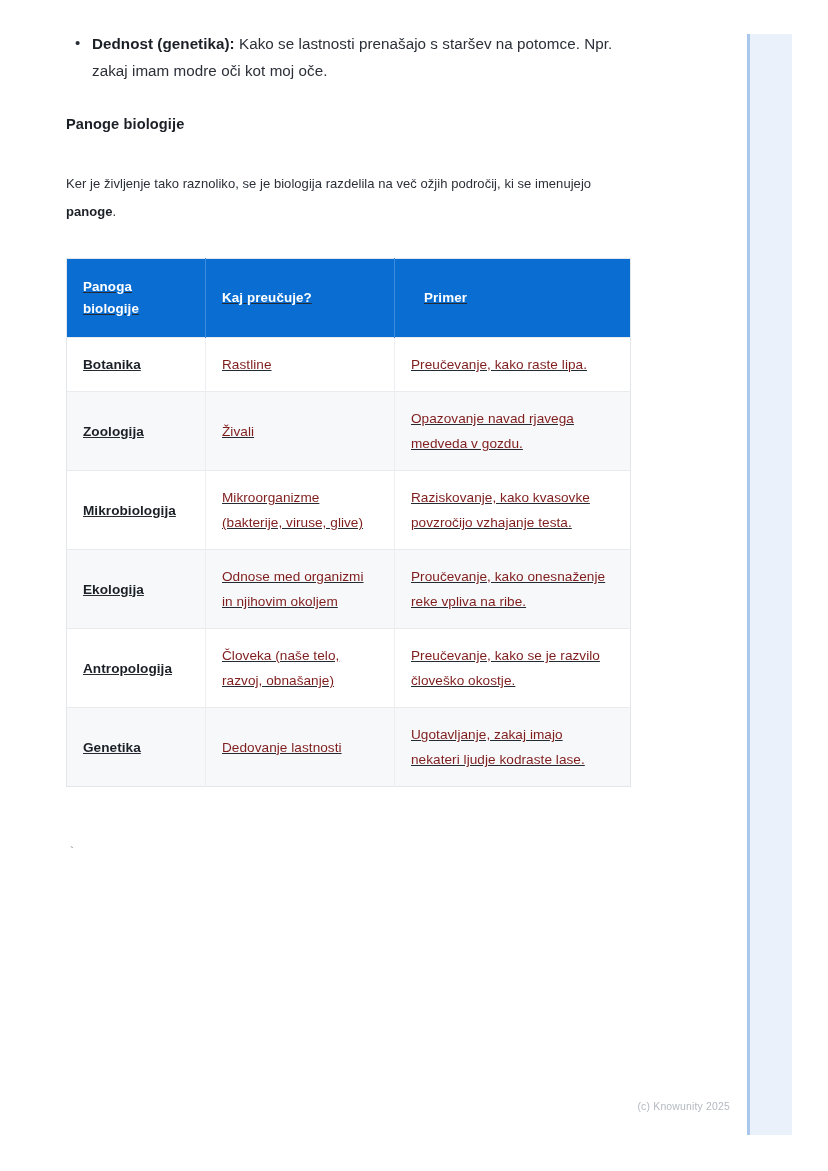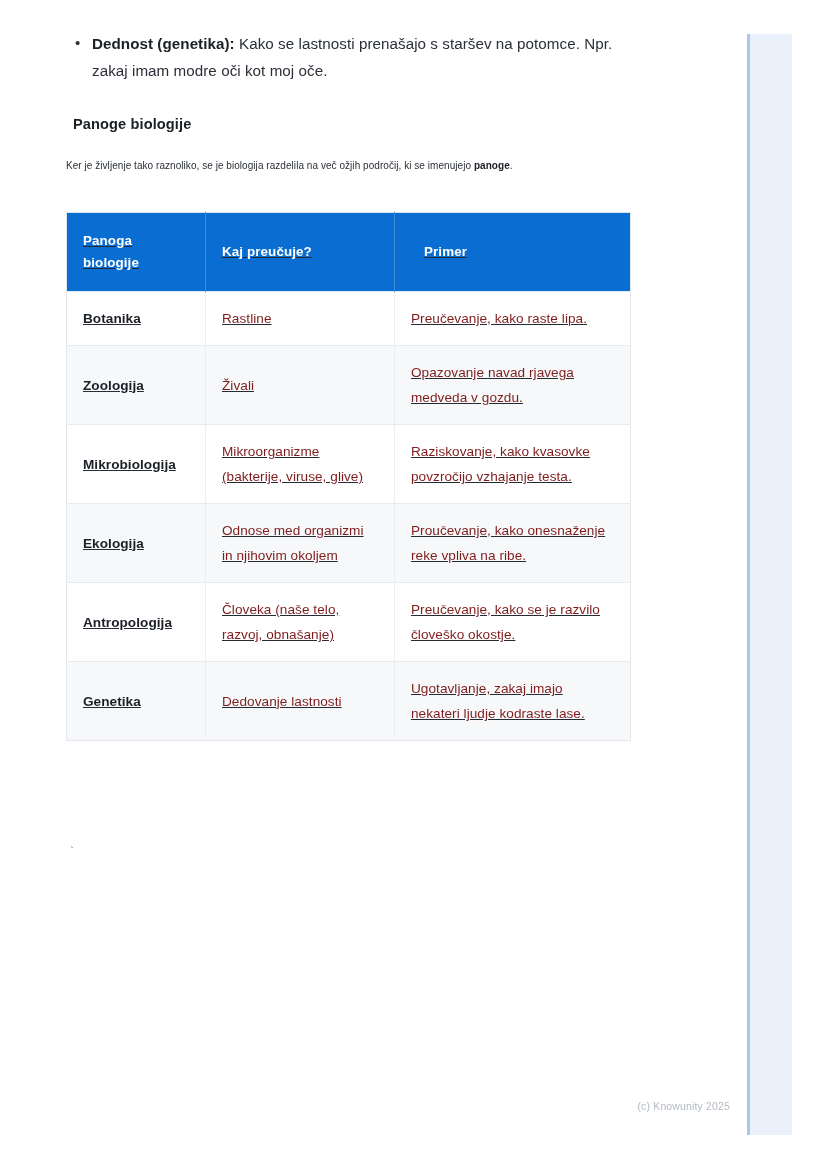--- a/index.html
+++ b/index.html
@@ -70,29 +70,29 @@
   }
   .bold-term {
     font-weight: bold;
     color: #1b1f26;
   }
 
   h3.section-heading {
     font-size: 14.6px;
     font-weight: bold;
     color: #1b1f26;
-    margin: 32px 0 0 7px;
+    margin: 32px 0 0 0;
     letter-spacing: 0.1px;
   }
 
   p.para {
-    font-size: 10px;
+    font-size: 13px;
     line-height: 28px;
     color: #2b3038;
-    margin: 20px 0 0 0;
+    margin: 38px 0 0 0;
     letter-spacing: 0.05px;
   }
   p.para b { font-weight: bold; color: #1b1f26; }
 
   
   .table-wrap {
     margin-top: 32px;
     width: 564px;
     text-decoration: underline;
   }

